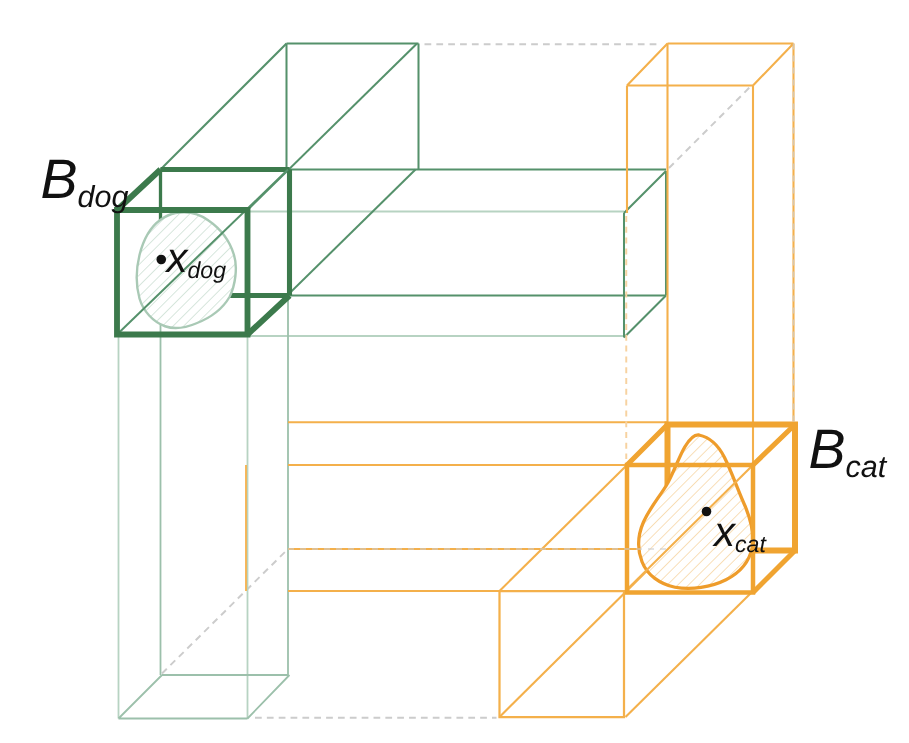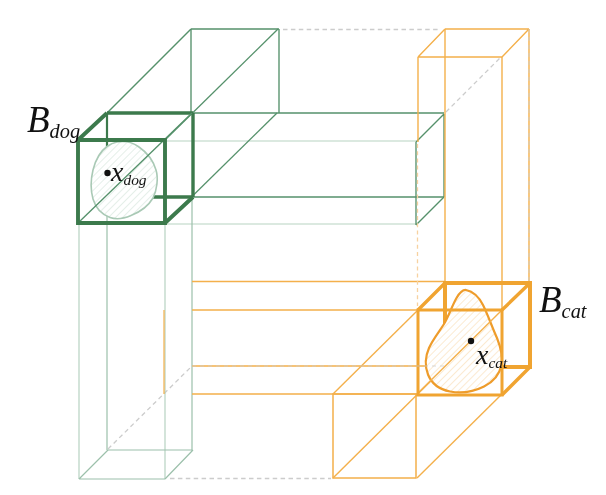--- a/index.html
+++ b/index.html
@@ -1,20 +1,20 @@
 <!DOCTYPE html>
 <html><head>
 <meta charset="utf-8">
 <style>
   html,body{margin:0;padding:0;background:#ffffff;}
   #stage{position:relative;width:606px;height:495px;background:#ffffff;overflow:hidden;
          font-family:"DejaVu Serif", serif;}
   #stage svg{position:absolute;left:0;top:0;}
   .mathlabel{position:absolute;color:#111;font-style:italic;line-height:1;white-space:nowrap;
-             font-family:Liberation Serif, serif;}
+             font-family:Liberation Sans, sans-serif;}
   .mathlabel .sub{font-size:0.55em;vertical-align:-0.28em;letter-spacing:0;}
   .lbl-B{font-size:37px;}
   .lbl-x{font-size:28px;}
 </style>
 </head>
 <body>
 
 <div id="stage">
 
 <svg width="606" height="495" viewBox="0 0 606 495">

